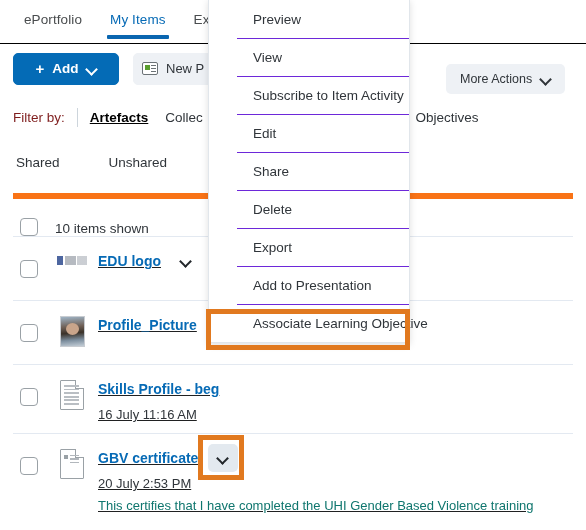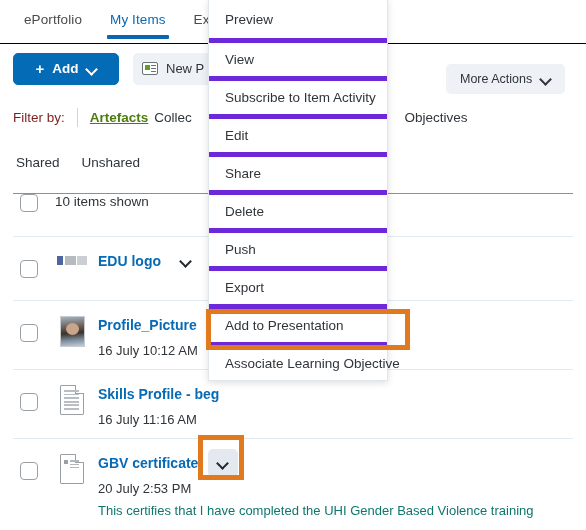--- a/index.html
+++ b/index.html
@@ -179,57 +179,58 @@
     white-space: nowrap;
   }
   .filter-label { color: #7f1d1d; }
   .filter-divider {
     width: 1px;
     height: 19px;
     background: #cdd5dc;
     margin: 0 12px;
   }
   .filter-link {
-    color: #4d7c0f;
+    color: #000000;
     font-weight: bold;
     text-decoration: underline;
-    margin-right: 6px;
+    margin-right: 17px;
     cursor: pointer;
   }
   .filter-item {
     color: #30353a;
     margin-right: 17px;
     cursor: pointer;
   }
 
   
   .sharerow {
     position: absolute;
     left: 16px; top: 155px;
     display: flex;
     align-items: center;
     font-size: 13.5px;
     color: #30353a;
+    gap: 27px;
   }
   .sharerow span {
     margin-right: 22px;
     cursor: pointer;
   }
 
   
   .list {
     position: absolute;
     left: 13px; top: 193px;
     width: 560px;
   }
   .list-header {
     display: flex;
-    align-items: flex-start;
+    align-items: flex-end;
     height: 44px;
-    border-top: 1px solid #f97316;
+    border-top: 6px solid #f97316;
     border-bottom: 1px solid #e3e9f1;
     box-sizing: border-box;
   }
   .cbox {
     width: 18px; height: 18px;
     border: 1.4px solid #9aa1a6;
     border-radius: 4px;
     background: #ffffff;
     box-sizing: border-box;
     flex: 0 0 auto;
@@ -256,20 +257,21 @@
     margin-left: 18px;
     margin-top: 4px;
     flex: 0 0 auto;
     display: flex;
     justify-content: center;
   }
   .row-body {
     margin-left: 10px;
     flex: 1 1 auto;
     min-width: 0;
+    text-decoration: underline;
   }
   .row-titleline {
     display: flex;
     align-items: center;
     height: 26px;
   }
   .row-title {
     font-size: 14px;
     font-weight: bold;
     color: #066ab5;
@@ -367,35 +369,36 @@
     left: 3px; top: 5px;
     width: 4px; height: 4px;
     background: #9aa1a6;
   }
 
   
   .menu {
     position: absolute;
     left: 208px;
     top: -1px;
-    width: 180px;
+    width: 202px;
     background: #ffffff;
     border: 1px solid #e1e6eb;
     box-shadow: 0 2px 7px rgba(0,0,0,0.13);
     z-index: 30;
     box-sizing: border-box;
+    padding-left: 28px;
   }
   .menu-item {
     height: 38px;
     display: flex;
     align-items: center;
     padding-left: 16px;
     font-size: 13.5px;
     color: #30353a;
-    border-top: 5px solid #6d28d9;
+    border-top: 1px solid #6d28d9;
     cursor: pointer;
     white-space: nowrap;
     box-sizing: border-box;
   }
   .menu-item:first-child { border-top: none; }
 
   
   .hl {
     position: absolute;
     border: 5px solid #e1791f;
@@ -481,21 +484,20 @@
 
     <div class="row">
       <span class="cbox"></span>
       <span class="thumb">
         <span class="thumb-photo"></span>
       </span>
       <div class="row-body">
         <div class="row-titleline">
           <a class="row-title">Profile_Picture</a>
         </div>
-        <div class="row-meta">16 July 10:12 AM</div>
       </div>
     </div>
 
     <div class="row">
       <span class="cbox"></span>
       <span class="thumb">
         <span class="doc lines-dense">
             <span class="lines"></span>
           </span>
       </span>
@@ -541,23 +543,20 @@
     <div class="menu-item">
       <span>Edit</span>
     </div>
     <div class="menu-item">
       <span>Share</span>
     </div>
     <div class="menu-item">
       <span>Delete</span>
     </div>
     <div class="menu-item">
-      <span>Push</span>
-    </div>
-    <div class="menu-item">
       <span>Export</span>
     </div>
     <div class="menu-item">
       <span>Add to Presentation</span>
     </div>
     <div class="menu-item">
       <span>Associate Learning Objective</span>
     </div>
   </div>
 

